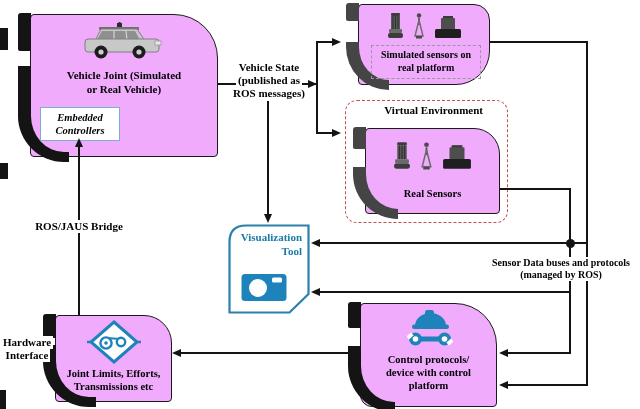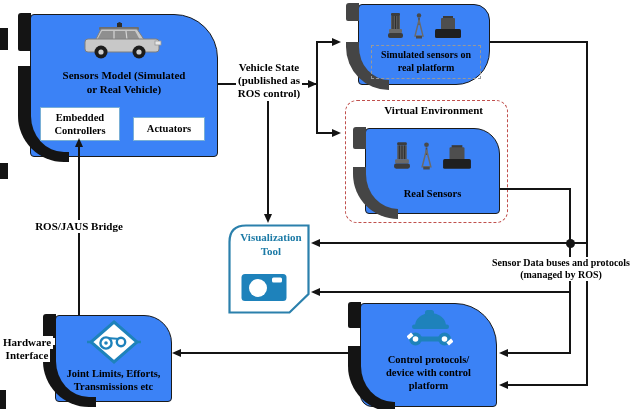--- a/index.html
+++ b/index.html
@@ -1,19 +1,19 @@
 <!DOCTYPE html>
 <html><head>
 <meta charset="utf-8">
 <style>
   html,body{margin:0;padding:0;background:#fff;}
   #canvas{position:relative;width:640px;height:409px;background:#fff;overflow:hidden;
           font-family:"Liberation Serif",serif;color:#000;}
   
-  .nbox{position:absolute;background:#3b82f6;border:1.6px solid #1a1a1a;box-sizing:border-box;}
+  .nbox{position:absolute;background:#f0abfc;border:1.6px solid #1a1a1a;box-sizing:border-box;}
   .tabT{position:absolute;left:-13px;top:-2px;width:13px;background:#141414;border-radius:3px 0 0 2px;}
   .tabB{position:absolute;left:-13px;bottom:-6px;background:transparent;
         border-left:13px solid #141414;border-bottom:10px solid #141414;border-bottom-left-radius:46px;}
   .gray .tabT{background:#454545;} .gray .tabB{border-color:#454545;}
   .btxt{position:absolute;left:0;right:0;text-align:center;font-weight:bold;font-size:10.5px;line-height:1.25;}
   .t11{font-size:11px;}
   
   .ibox{position:absolute;background:#fff;border:1.4px solid #79afd6;box-sizing:border-box;
         font-weight:bold;font-size:10.5px;text-align:center;line-height:1.25;}
   
@@ -27,21 +27,21 @@
   
   .lbl{position:absolute;text-align:center;font-weight:bold;font-size:11px;line-height:1.2;}
   .lbl span{display:inline-block;background:#fff;padding:0 2px;white-space:nowrap;}
   .lbl .it{}
   
   .dash-red{position:absolute;border:1.6px dashed #c0504d;border-radius:12px;box-sizing:border-box;}
   .dash-gray{position:absolute;border:1.5px dashed #999;box-sizing:border-box;
              font-weight:bold;font-size:10px;text-align:center;line-height:1.3;}
   
   .viz{position:absolute;}
-  .viz .vtxt{position:absolute;top:7px;left:6px;right:2px;text-align:center;color:#1c7aa6;
+  .viz .vtxt{position:absolute;top:7px;left:6px;right:8px;text-align:right;color:#1c7aa6;
              font-weight:bold;font-size:11px;line-height:1.25;}
   .icorow{position:absolute;left:0;right:0;display:flex;justify-content:center;align-items:flex-end;gap:9px;}
   .edge-mark{position:absolute;left:0;background:#141414;}
 </style>
 </head>
 <body>
 
 <div id="canvas">
 
   <div class="edge-mark" style="top:28px;width:8px;height:22px;"></div>
@@ -60,29 +60,26 @@
       <line x1="33" y1="10" x2="33" y2="19" stroke="#d5d5d5" stroke-width="1.2"></line>
       <line x1="45" y1="10" x2="46" y2="19" stroke="#d5d5d5" stroke-width="1.2"></line>
       <rect x="4" y="18" width="74" height="13" rx="3" fill="#c8c8c8" stroke="#7e7e7e"></rect>
       <rect x="74" y="20" width="6" height="4" fill="#e8e8e8" stroke="#999" stroke-width="0.8"></rect>
       <circle cx="20" cy="31" r="6.5" fill="#1c1c1c"></circle>
         <circle cx="20" cy="31" r="2.6" fill="#cfcfcf"></circle>
       <circle cx="58" cy="31" r="6.5" fill="#1c1c1c"></circle>
         <circle cx="58" cy="31" r="2.6" fill="#cfcfcf"></circle>
     </svg>
     <div class="btxt t11" style="top:54px;">
-      <span>Sensors Model (Simulated</span><br>
+      <span>Vehicle Joint (Simulated</span><br>
       <span>or Real Vehicle)</span>
     </div>
-    <div class="ibox" style="left:9px;top:92px;width:80px;height:34px;padding-top:3px;">
+    <div class="ibox" style="left:9px;top:92px;width:80px;height:34px;padding-top:3px;font-style:italic;">
       <span>Embedded</span><br>
       <span>Controllers</span>
-    </div>
-    <div class="ibox" style="left:102px;top:102px;width:72px;height:24px;line-height:21px;">
-      <span>Actuators</span>
     </div>
   </div>
 
   <div class="nbox gray" style="left:358px;top:4px;width:132px;height:81px;border-radius:4px 16px 34px 4px;">
     <div class="tabT" style="height:18px;"></div>
     <div class="tabB" style="width:30px;height:38px;"></div>
     <div class="icorow" style="top:7px;">
       <svg viewBox="0 0 17 27" width="17" height="27">
         <rect x="4" y="1" width="9" height="3" rx="1" fill="#3c3c3c"></rect>
         <rect x="4" y="4" width="9" height="13" fill="#585858"></rect>
@@ -227,21 +224,21 @@
   <div class="ln" style="left:178px;top:352px;width:172px;height:2px;"></div>
   <div class="ah l" style="left:172px;top:348.5px;"></div>
 
   <div class="lbl" style="left:29px;top:220px;width:100px;">
     <span>ROS/JAUS Bridge</span>
   </div>
 
   <div class="lbl" style="left:223px;top:61px;width:92px;">
     <span>Vehicle State</span><br>
     <span>(published as</span><br>
-    <span>ROS control)</span>
+    <span>ROS messages)</span>
   </div>
 
   <div class="lbl" style="left:482px;top:257px;width:158px;font-size:10px;">
     <span>Sensor Data buses and protocols</span><br>
     <span class="it">(managed by ROS)</span>
   </div>
 
 
   <div class="lbl" style="left:0px;top:336px;width:54px;">
     <span>Hardware</span><br>

